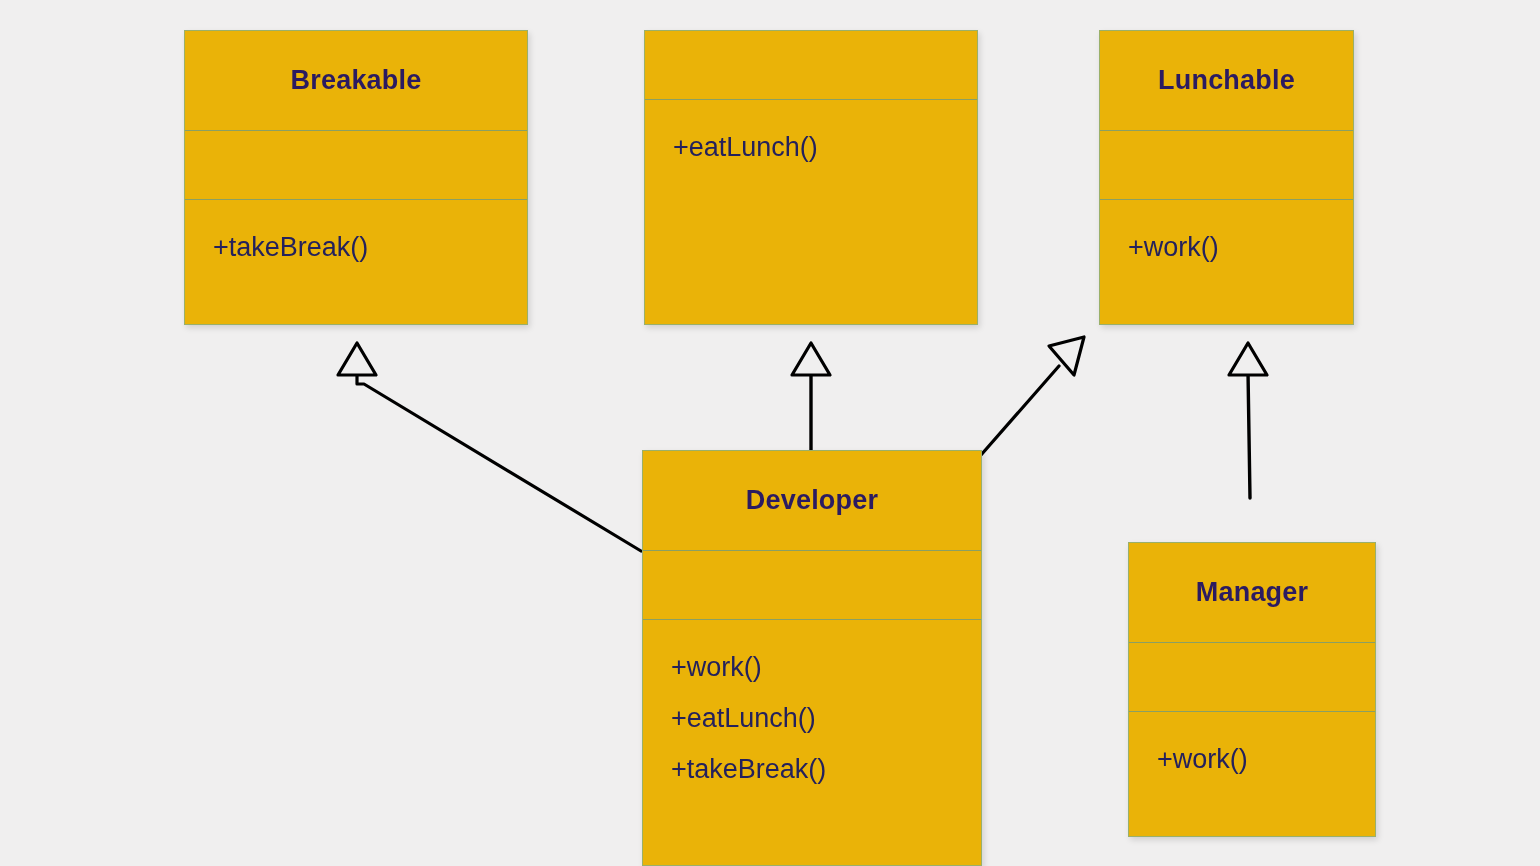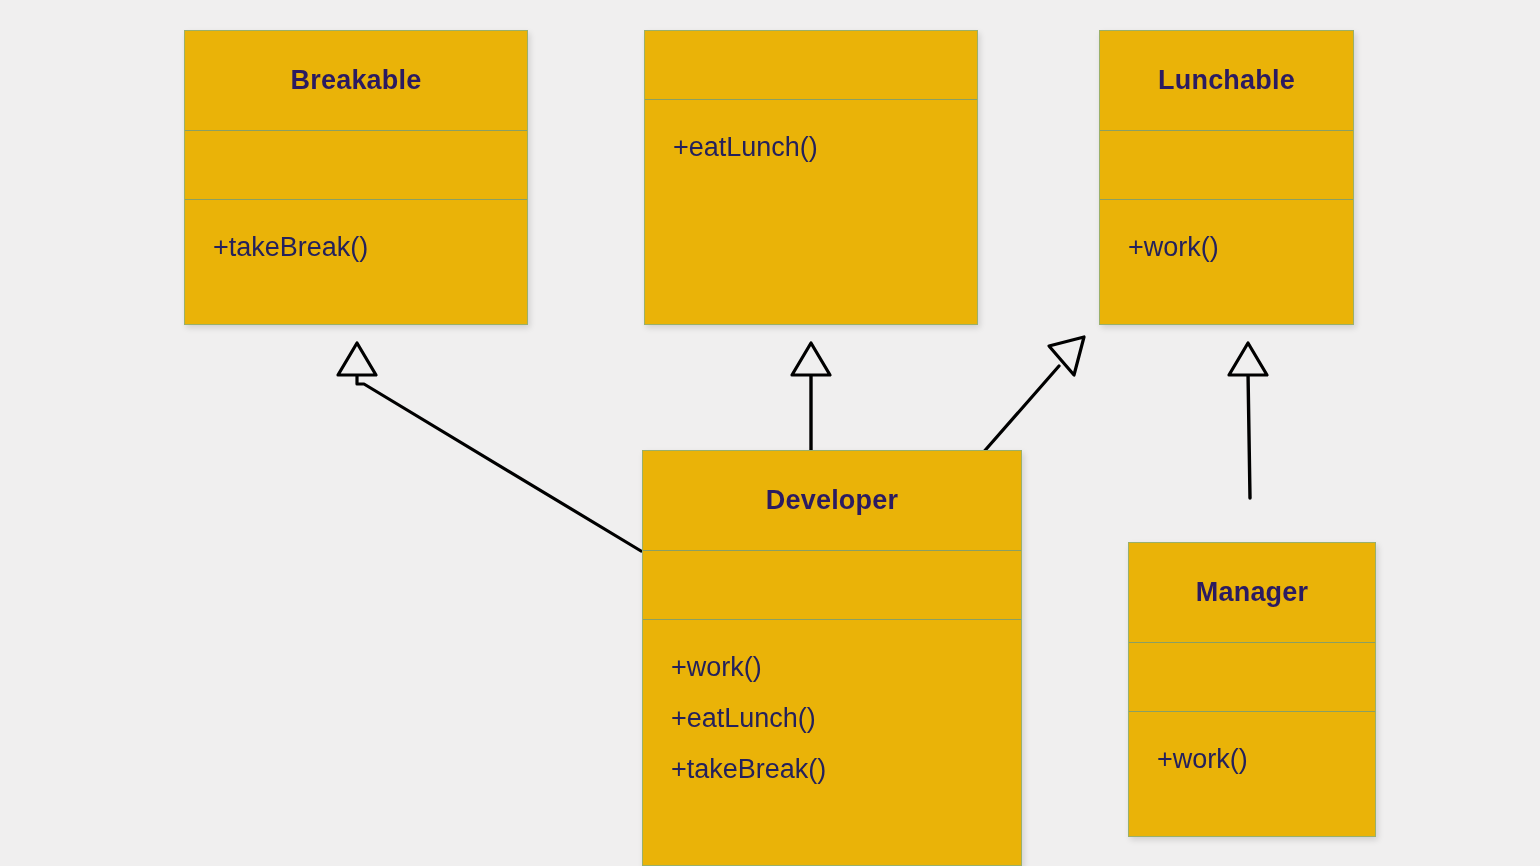--- a/index.html
+++ b/index.html
@@ -60,21 +60,21 @@
   #box-breakable .uml-attr-compartment { height: 69px; }
 
   #box-lunchable { left: 644px; top: 30px;  width: 334px; height: 295px; }
   #box-lunchable .uml-name-compartment { height: 100px; }
   #box-lunchable .uml-attr-compartment { height: 69px; }
 
   #box-workable  { left: 1099px; top: 30px; width: 255px; height: 295px; }
   #box-workable .uml-name-compartment { height: 100px; }
   #box-workable .uml-attr-compartment { height: 69px; }
 
-  #box-developer { left: 642px; top: 450px; width: 380px; height: 416px; }
+  #box-developer { left: 642px; top: 450px; width: 340px; height: 416px; }
   #box-developer .uml-name-compartment { height: 100px; }
   #box-developer .uml-attr-compartment { height: 69px; }
 
   #box-manager   { left: 1128px; top: 498px; width: 248px; height: 295px; margin-top: 44px; }
   #box-manager .uml-name-compartment { height: 100px; }
   #box-manager .uml-attr-compartment { height: 69px; }
 
   
   #connectors {
     position: absolute;

